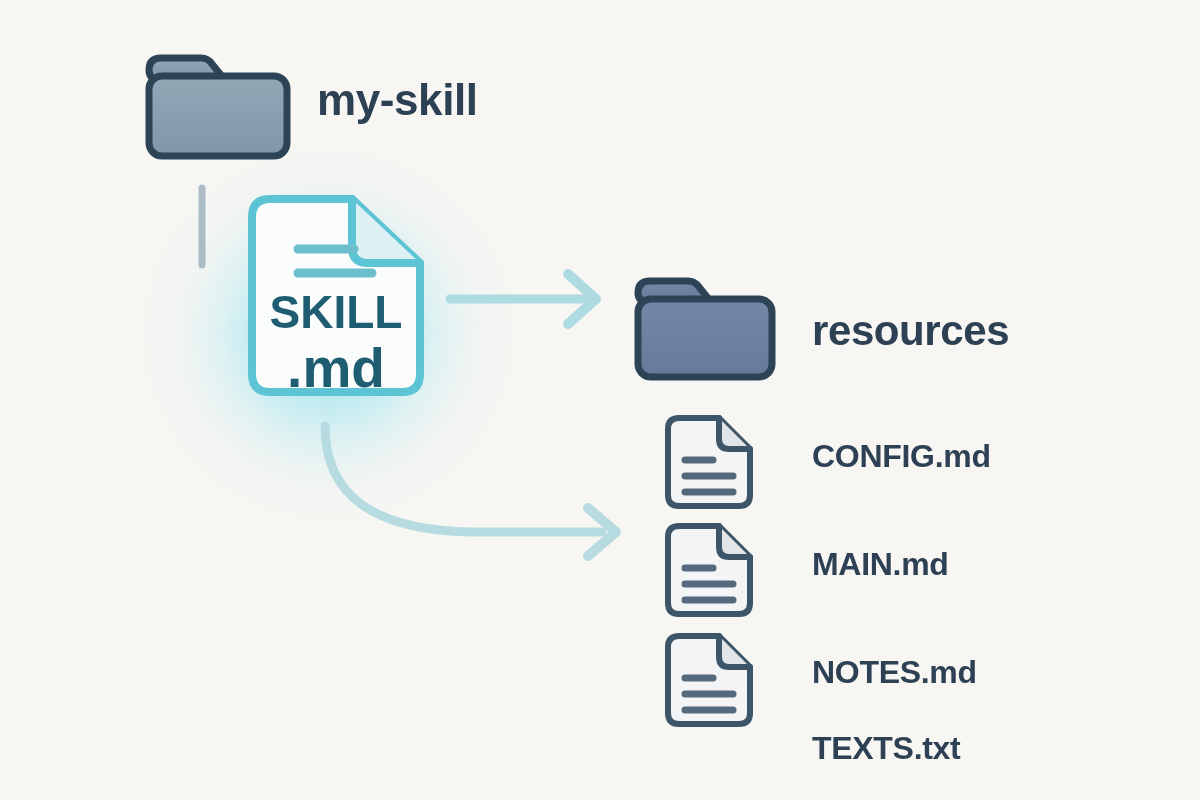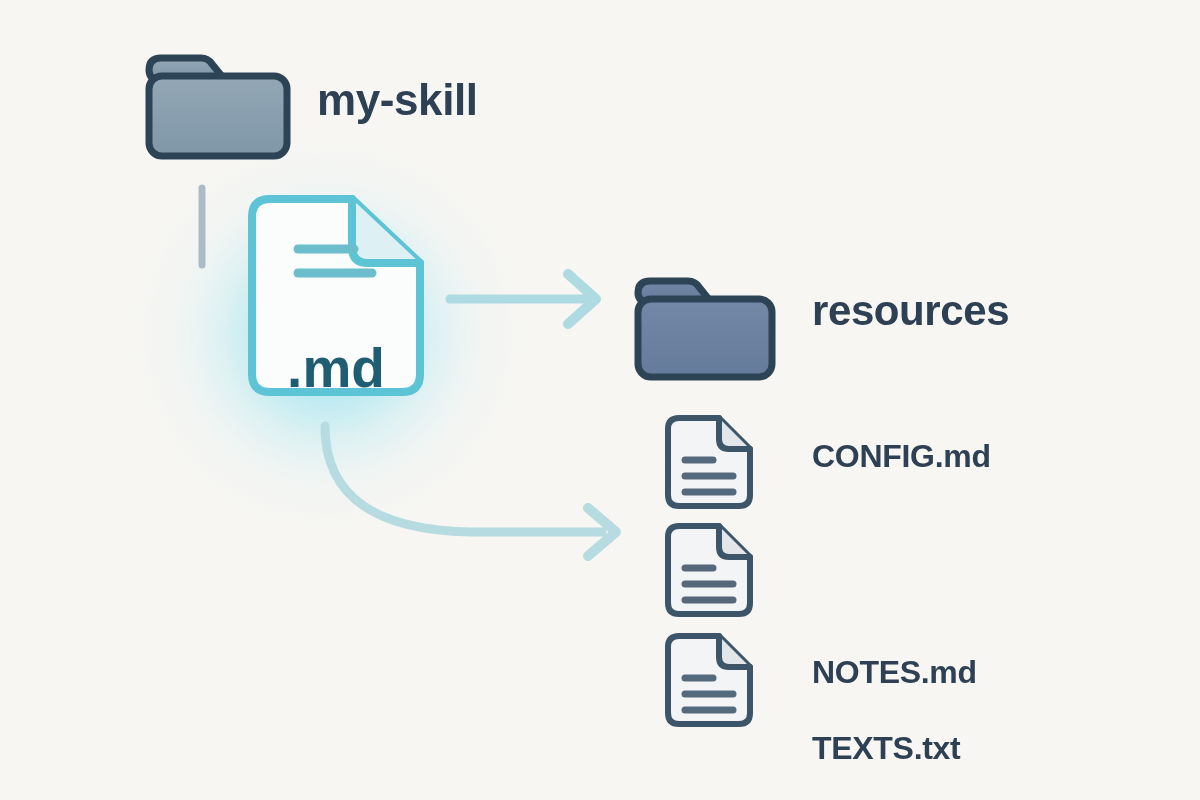--- a/index.html
+++ b/index.html
@@ -55,21 +55,21 @@
   
   .label {
     position: absolute;
     color: #2e4154;
     font-weight: 700;
     letter-spacing: -0.4px;
     white-space: nowrap;
     line-height: 1;
   }
   #label-my-skill { left: 317px; top: 70px;  font-size: 44px; }
-  #label-resources{ left: 812px; top: 282px; font-size: 42px; }
+  #label-resources{ left: 812px; top: 302px; font-size: 42px; }
 
   .file-label {
     position: absolute;
     color: #2e4154;
     font-weight: 700;
     font-size: 32px;
     letter-spacing: -0.3px;
     white-space: nowrap;
     line-height: 1;
   }
@@ -129,20 +129,21 @@
   <div class="node" style="left:246px; top:185px; width:180px; height:205px;">
     <svg width="180" height="205" viewBox="0 0 180 205" xmlns="http://www.w3.org/2000/svg">
 
       <path d="M6 24 q0 -18 18 -18 H106 L174 70 V181 q0 18 -18 18 H24 q-18 0 -18 -18 Z" fill="#fbfdfd" stroke="#5cc4d4" stroke-width="8" stroke-linejoin="round"></path>
 
       <path d="M106 6 V54 q0 16 16 16 H174" fill="#ddf1f5" stroke="#5cc4d4" stroke-width="8" stroke-linejoin="round" stroke-linecap="round"></path>
 
       <line x1="52" y1="56" x2="108" y2="56" stroke="#6dbecd" stroke-width="9" stroke-linecap="round"></line>
       <line x1="52" y1="80" x2="126" y2="80" stroke="#6dbecd" stroke-width="9" stroke-linecap="round"></line>
     </svg>
+    <div class="skill-text" id="skill-line-1">SKILL</div>
     <div class="skill-text" id="skill-line-2">.md</div>
   </div>
 
   <div class="node" style="left:632px; top:266px; width:146px; height:110px;">
     <svg width="146" height="110" viewBox="0 0 146 110" xmlns="http://www.w3.org/2000/svg">
       <defs>
         <linearGradient id="gradResFolder" x1="0" y1="0" x2="0" y2="1">
           <stop offset="0%" stop-color="#7388a6"></stop>
           <stop offset="100%" stop-color="#657b9a"></stop>
         </linearGradient>
@@ -167,20 +168,21 @@
 
   <div class="node" style="left:663px; top:513px; width:92px; height:98px;">
     <svg width="92" height="98" viewBox="0 0 92 98" xmlns="http://www.w3.org/2000/svg">
       <path d="M5 16 q0 -11 11 -11 H56 L87 36 V82 q0 11 -11 11 H16 q-11 0 -11 -11 Z" fill="#f3f4f5" stroke="#3d5568" stroke-width="6" stroke-linejoin="round"></path>
       <path d="M56 5 V26 q0 10 10 10 H87" fill="#e2e6e9" stroke="#3d5568" stroke-width="6" stroke-linejoin="round" stroke-linecap="round"></path>
       <line x1="22" y1="47" x2="50" y2="47" stroke="#55697c" stroke-width="7" stroke-linecap="round"></line>
       <line x1="22" y1="63" x2="70" y2="63" stroke="#55697c" stroke-width="7" stroke-linecap="round"></line>
       <line x1="22" y1="79" x2="70" y2="79" stroke="#55697c" stroke-width="7" stroke-linecap="round"></line>
     </svg>
   </div>
+  <div class="file-label" style="left:812px; top:540px;">MAIN.md</div>
 
   <div class="node" style="left:663px; top:623px; width:92px; height:98px;">
     <svg width="92" height="98" viewBox="0 0 92 98" xmlns="http://www.w3.org/2000/svg">
       <path d="M5 16 q0 -11 11 -11 H56 L87 36 V82 q0 11 -11 11 H16 q-11 0 -11 -11 Z" fill="#f3f4f5" stroke="#3d5568" stroke-width="6" stroke-linejoin="round"></path>
       <path d="M56 5 V26 q0 10 10 10 H87" fill="#e2e6e9" stroke="#3d5568" stroke-width="6" stroke-linejoin="round" stroke-linecap="round"></path>
       <line x1="22" y1="47" x2="50" y2="47" stroke="#55697c" stroke-width="7" stroke-linecap="round"></line>
       <line x1="22" y1="63" x2="70" y2="63" stroke="#55697c" stroke-width="7" stroke-linecap="round"></line>
       <line x1="22" y1="79" x2="70" y2="79" stroke="#55697c" stroke-width="7" stroke-linecap="round"></line>
     </svg>
   </div>

